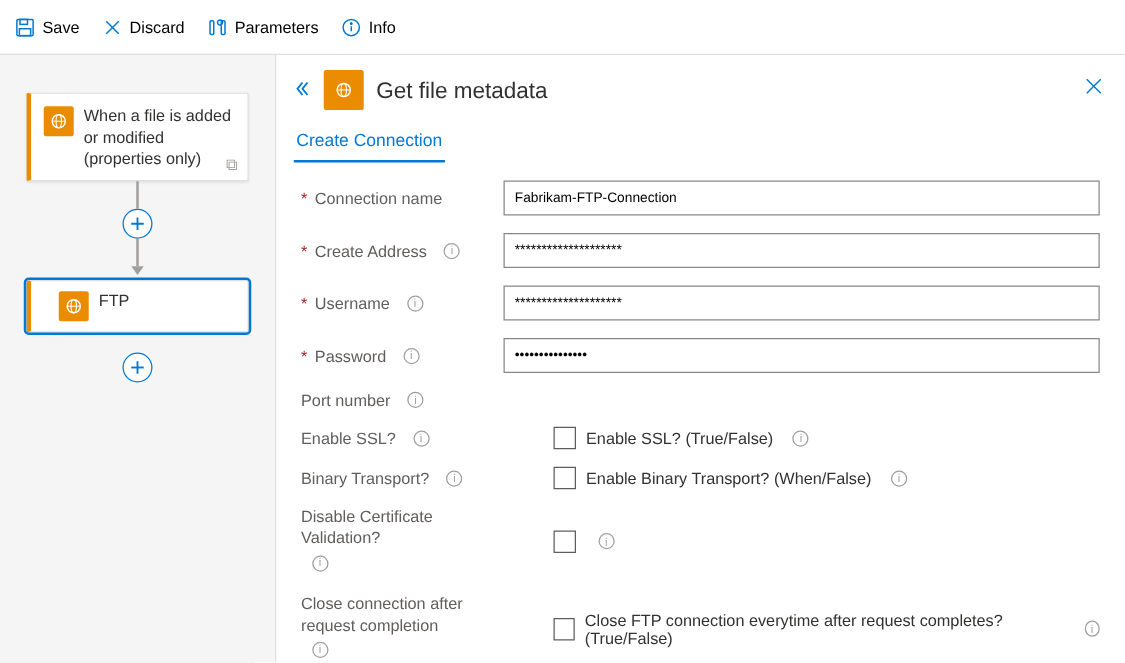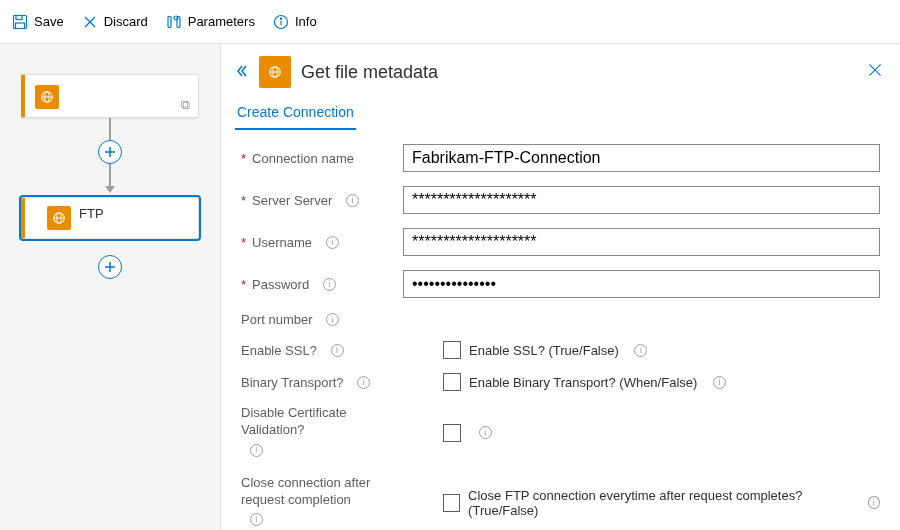--- a/index.html
+++ b/index.html
@@ -37,21 +37,21 @@
 
   .tabs { padding: 0 14px; margin-top: 4px; }
   .tab { display: inline-block; color: #0078d4; padding: 8px 2px; border-bottom: 2px solid #0078d4; font-size: 14px; }
 
   .form { padding: 14px 20px 18px 20px; overflow-y: auto; flex: 1; }
   .row { display: flex; align-items: center; margin-bottom: 14px; gap: 10px; }
   .lbl { width: 152px; font-size: 13px; color: #605e5c; display: flex; align-items: center; gap: 5px; flex-shrink: 0; }
   .lbl.multi { flex-direction: row; flex-wrap: wrap; align-items: flex-start; line-height: 1.3; }
   .req { color: #a4262c; margin-right: 1px; }
   .info-i { width: 13px; height: 13px; border: 1px solid #a19f9d; border-radius: 50%; display: inline-flex; align-items: center; justify-content: center; font-size: 9px; color: #a19f9d; font-style: normal; }
-  .input { flex: 1; height: 28px; border: 1px solid #8a8886; padding: 0 8px; font-size: 16px; }
+  .input { flex: 1; height: 28px; border: 1px solid #8a8886; padding: 0 8px; font-size: 11px; }
   .input::placeholder { color: #a19f9d; }
   .check-wrap { flex: 1; display: flex; align-items: center; gap: 8px; padding-left: 40px; }
   .chk { width: 18px; height: 18px; border: 1px solid #605e5c; background: #fff; }
   .chk-lbl { font-size: 13px; color: #323130; display: flex; align-items: center; gap: 6px; }
 </style>
 </head>
 <body>
 
 <div class="toolbar">
   <div class="tb-btn">
@@ -92,20 +92,21 @@
   <div class="canvas">
     <div style="height:10px;"></div>
     <div class="card">
       <div class="card-icon">
         <svg viewBox="0 0 16 16">
             <circle cx="8" cy="8" r="6" fill="none" stroke="#fff" stroke-width="1.3"></circle>
             <ellipse cx="8" cy="8" rx="2.5" ry="6" fill="none" stroke="#fff" stroke-width="1.1"></ellipse>
             <line x1="2" y1="8" x2="14" y2="8" stroke="#fff" stroke-width="1.1"></line>
           </svg>
       </div>
+      <div class="card-text">When a file is added or modified (properties only)</div>
       <span class="card-link">⧉</span>
     </div>
     <div class="connector c1"></div>
     <div class="plus-circle">
       <svg viewBox="0 0 12 12" stroke="#0078d4" stroke-width="1.5">
           <line x1="6" y1="1" x2="6" y2="11"></line>
           <line x1="1" y1="6" x2="11" y2="6"></line>
         </svg>
     </div>
     <div class="connector c1"></div>
@@ -162,21 +163,21 @@
 
       <div class="row">
         <div class="lbl">
             <span class="req">*</span>
             <span>Connection name</span>
           </div>
         <input class="input" value="Fabrikam-FTP-Connection" style="">
       </div>
 
       <div class="row">
-        <div class="lbl"><span class="req">*</span><span>Server Server</span>&nbsp;<span class="info-i">i</span></div>
+        <div class="lbl"><span class="req">*</span><span>Create Address</span>&nbsp;<span class="info-i">i</span></div>
         <input class="input" value="********************" style="">
       </div>
 
       <div class="row">
         <div class="lbl"><span class="req">*</span><span>Username</span>&nbsp;<span class="info-i">i</span></div>
         <input class="input" value="********************" style="">
       </div>
 
       <div class="row">
         <div class="lbl"><span class="req">*</span><span>Password</span>&nbsp;<span class="info-i">i</span></div>

